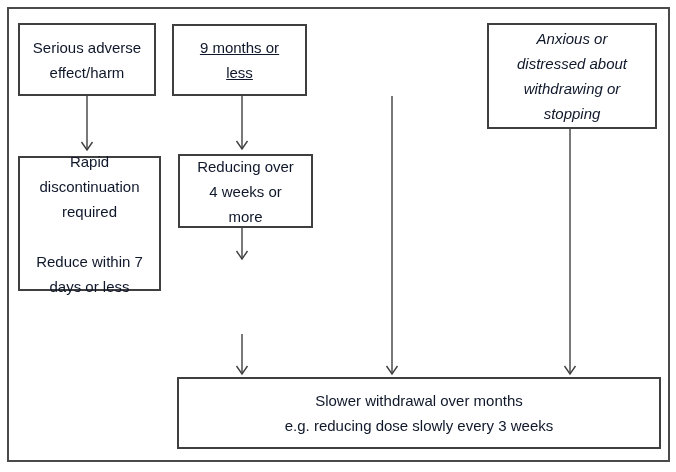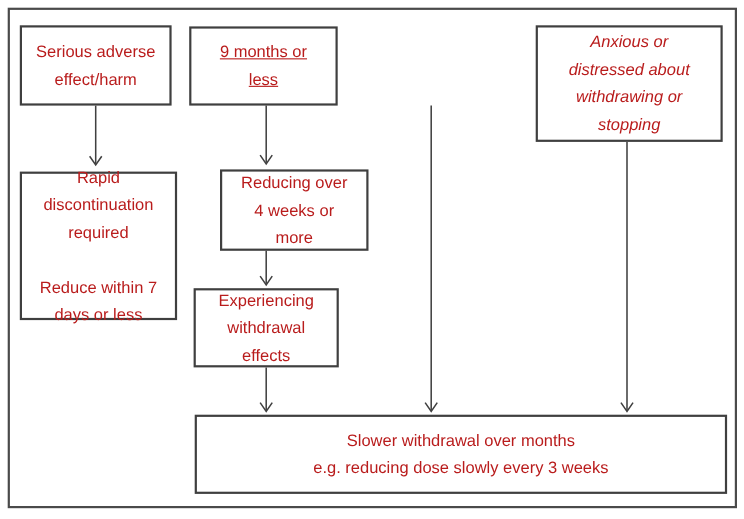--- a/index.html
+++ b/index.html
@@ -31,28 +31,28 @@
     box-sizing: border-box;
     border: 2px solid #3f3f3f;
     background: #ffffff;
     display: flex;
     align-items: center;
     justify-content: center;
     text-align: center;
     white-space: pre-line;
     font-size: 15px;
     line-height: 25px;
-    color: #b91c1c;
+    color: #0f172a;
   }
   .box-serious    { left: 18px;  top: 23px;  width: 138px; height: 73px; }
   .box-ninemo     { left: 172px; top: 24px;  width: 135px; height: 72px; text-decoration: underline; }
   .box-morethan   { left: 336px; top: 23px;  width: 128px; height: 73px; }
   .box-anxious    { left: 487px; top: 23px;  width: 170px; height: 106px; font-style: italic; }
   .box-rapid      { left: 18px;  top: 156px; width: 143px; height: 135px; }
-  .box-reducing   { left: 178px; top: 154px; width: 135px; height: 74px; margin-left: 22px; }
+  .box-reducing   { left: 178px; top: 154px; width: 135px; height: 74px; }
   .box-experience { left: 176px; top: 262px; width: 132px; height: 72px; }
   .box-slower     { left: 177px; top: 377px; width: 484px; height: 72px; }
   .arrow-layer {
     position: absolute;
     left: 0;
     top: 0;
     width: 676px;
     height: 472px;
     pointer-events: none;
   }
@@ -85,23 +85,20 @@
 discontinuation
 required
 
 Reduce within 7
 days or less</div>
 
   <div class="box box-reducing">Reducing over
 4 weeks or
 more</div>
 
-  <div class="box box-experience">Experiencing
-withdrawal
-effects</div>
 
   <div class="box box-slower">Slower withdrawal over months
 e.g. reducing dose slowly every 3 weeks</div>
 
   <svg class="arrow-layer" width="676" height="472" viewBox="0 0 676 472" xmlns="http://www.w3.org/2000/svg">
 
     <g>
       <line x1="87" y1="96" x2="87" y2="149"></line>
       <polyline points="81.5,142 87,150 92.5,142"></polyline>
     </g>

